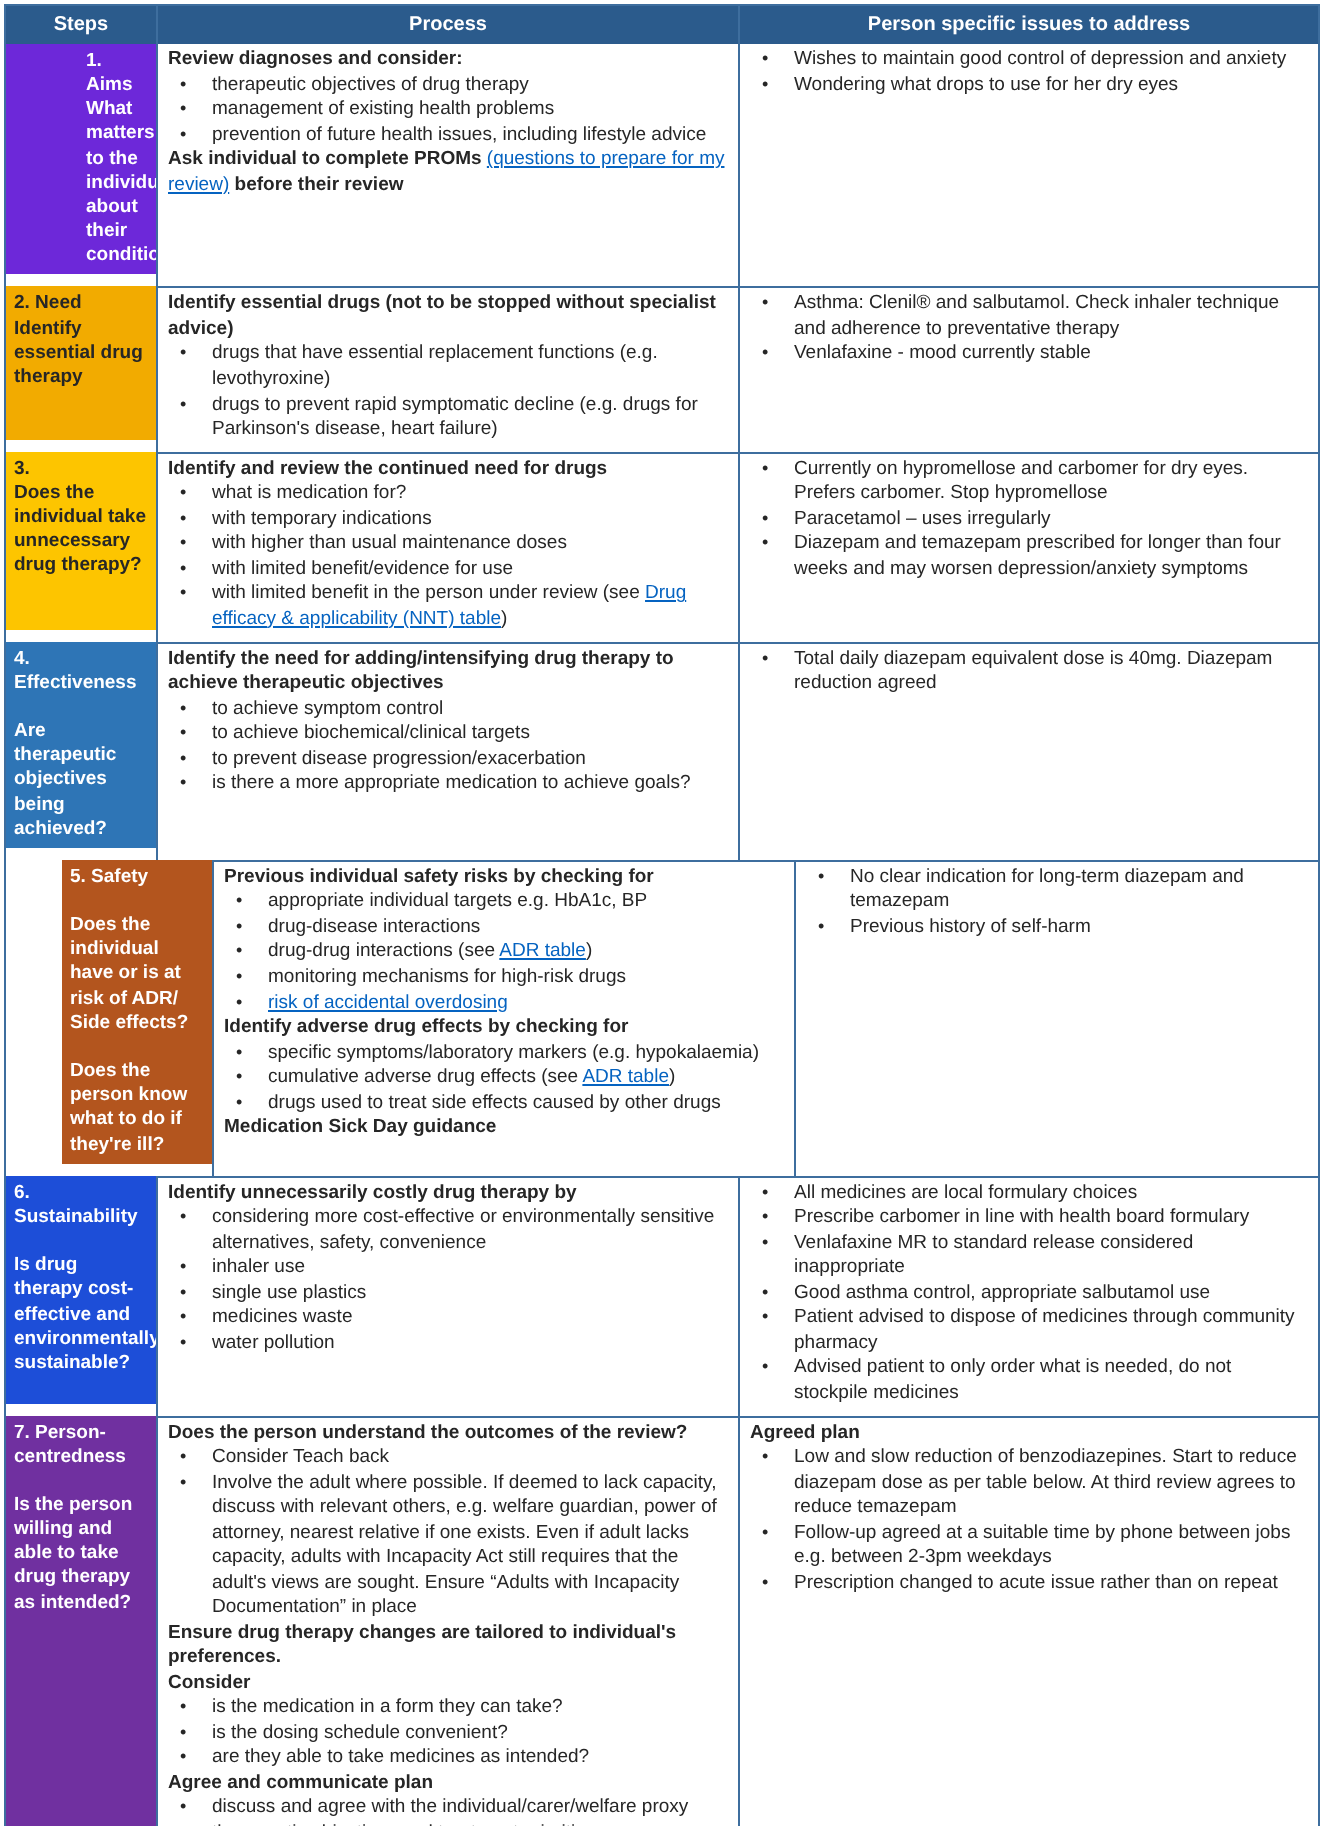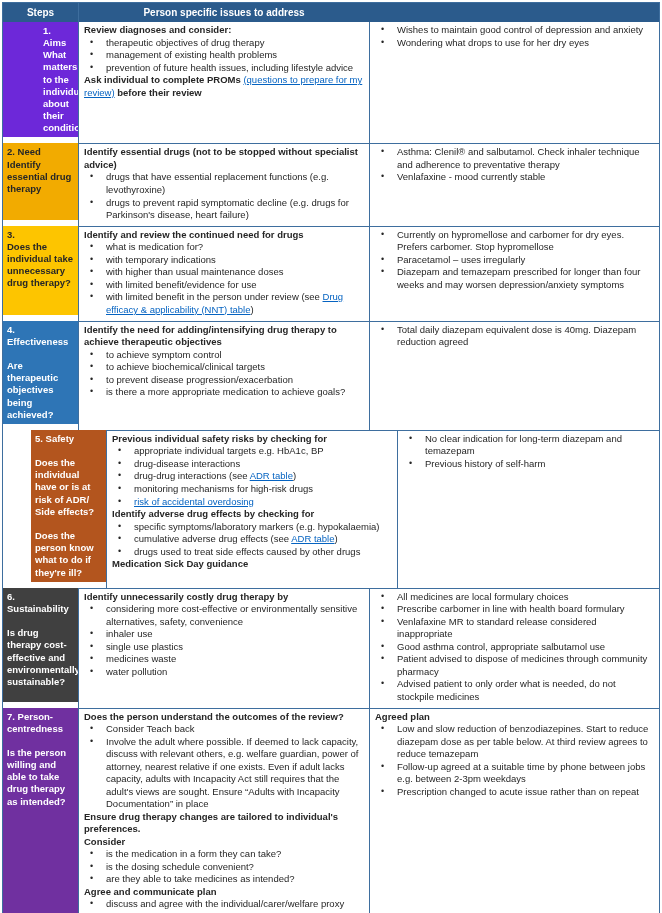--- a/index.html
+++ b/index.html
@@ -36,20 +36,21 @@
   .btxt{flex:1;}
   .link{color:#0563c1;text-decoration:underline;cursor:pointer;}
 </style>
 </head>
 <body>
 
 <div class="page">
   <div class="doc">
     <div class="thead">
       <div>Steps</div>
+      <div>Process</div>
       <div>Person specific issues to address</div>
     </div>
     <div id="rows">
         <div class="row row1">
           <div class="scell">
             <div class="sinner" style="background: #6d28d9; color: rgb(255, 255, 255); padding-left: 40px;">1. Aims
 What matters to the individual about their condition(s)?</div>
           </div>
           <div class="pcell">
             <div class="para"><span class="b">Review diagnoses and consider:</span></div>
@@ -231,21 +232,21 @@
               <span class="btxt"><span>No clear indication for long-term diazepam and temazepam</span></span>
             </div>
             <div class="bullet">
               <span class="marker">•</span>
               <span class="btxt"><span>Previous history of self-harm</span></span>
             </div>
           </div>
         </div>
         <div class="row row6">
           <div class="scell">
-            <div class="sinner" style="background: #404040; color: rgb(255, 255, 255);">6. Sustainability
+            <div class="sinner" style="background: #1d4ed8; color: rgb(255, 255, 255);">6. Sustainability
 
 Is drug therapy cost-effective and environmentally sustainable?</div>
           </div>
           <div class="pcell">
             <div class="para"><span class="b">Identify unnecessarily costly drug therapy by</span></div>
             <div class="bullet">
               <span class="marker">•</span>
               <span class="btxt"><span>considering more cost-effective or environmentally sensitive alternatives, safety, convenience</span></span>
             </div>
             <div class="bullet">

